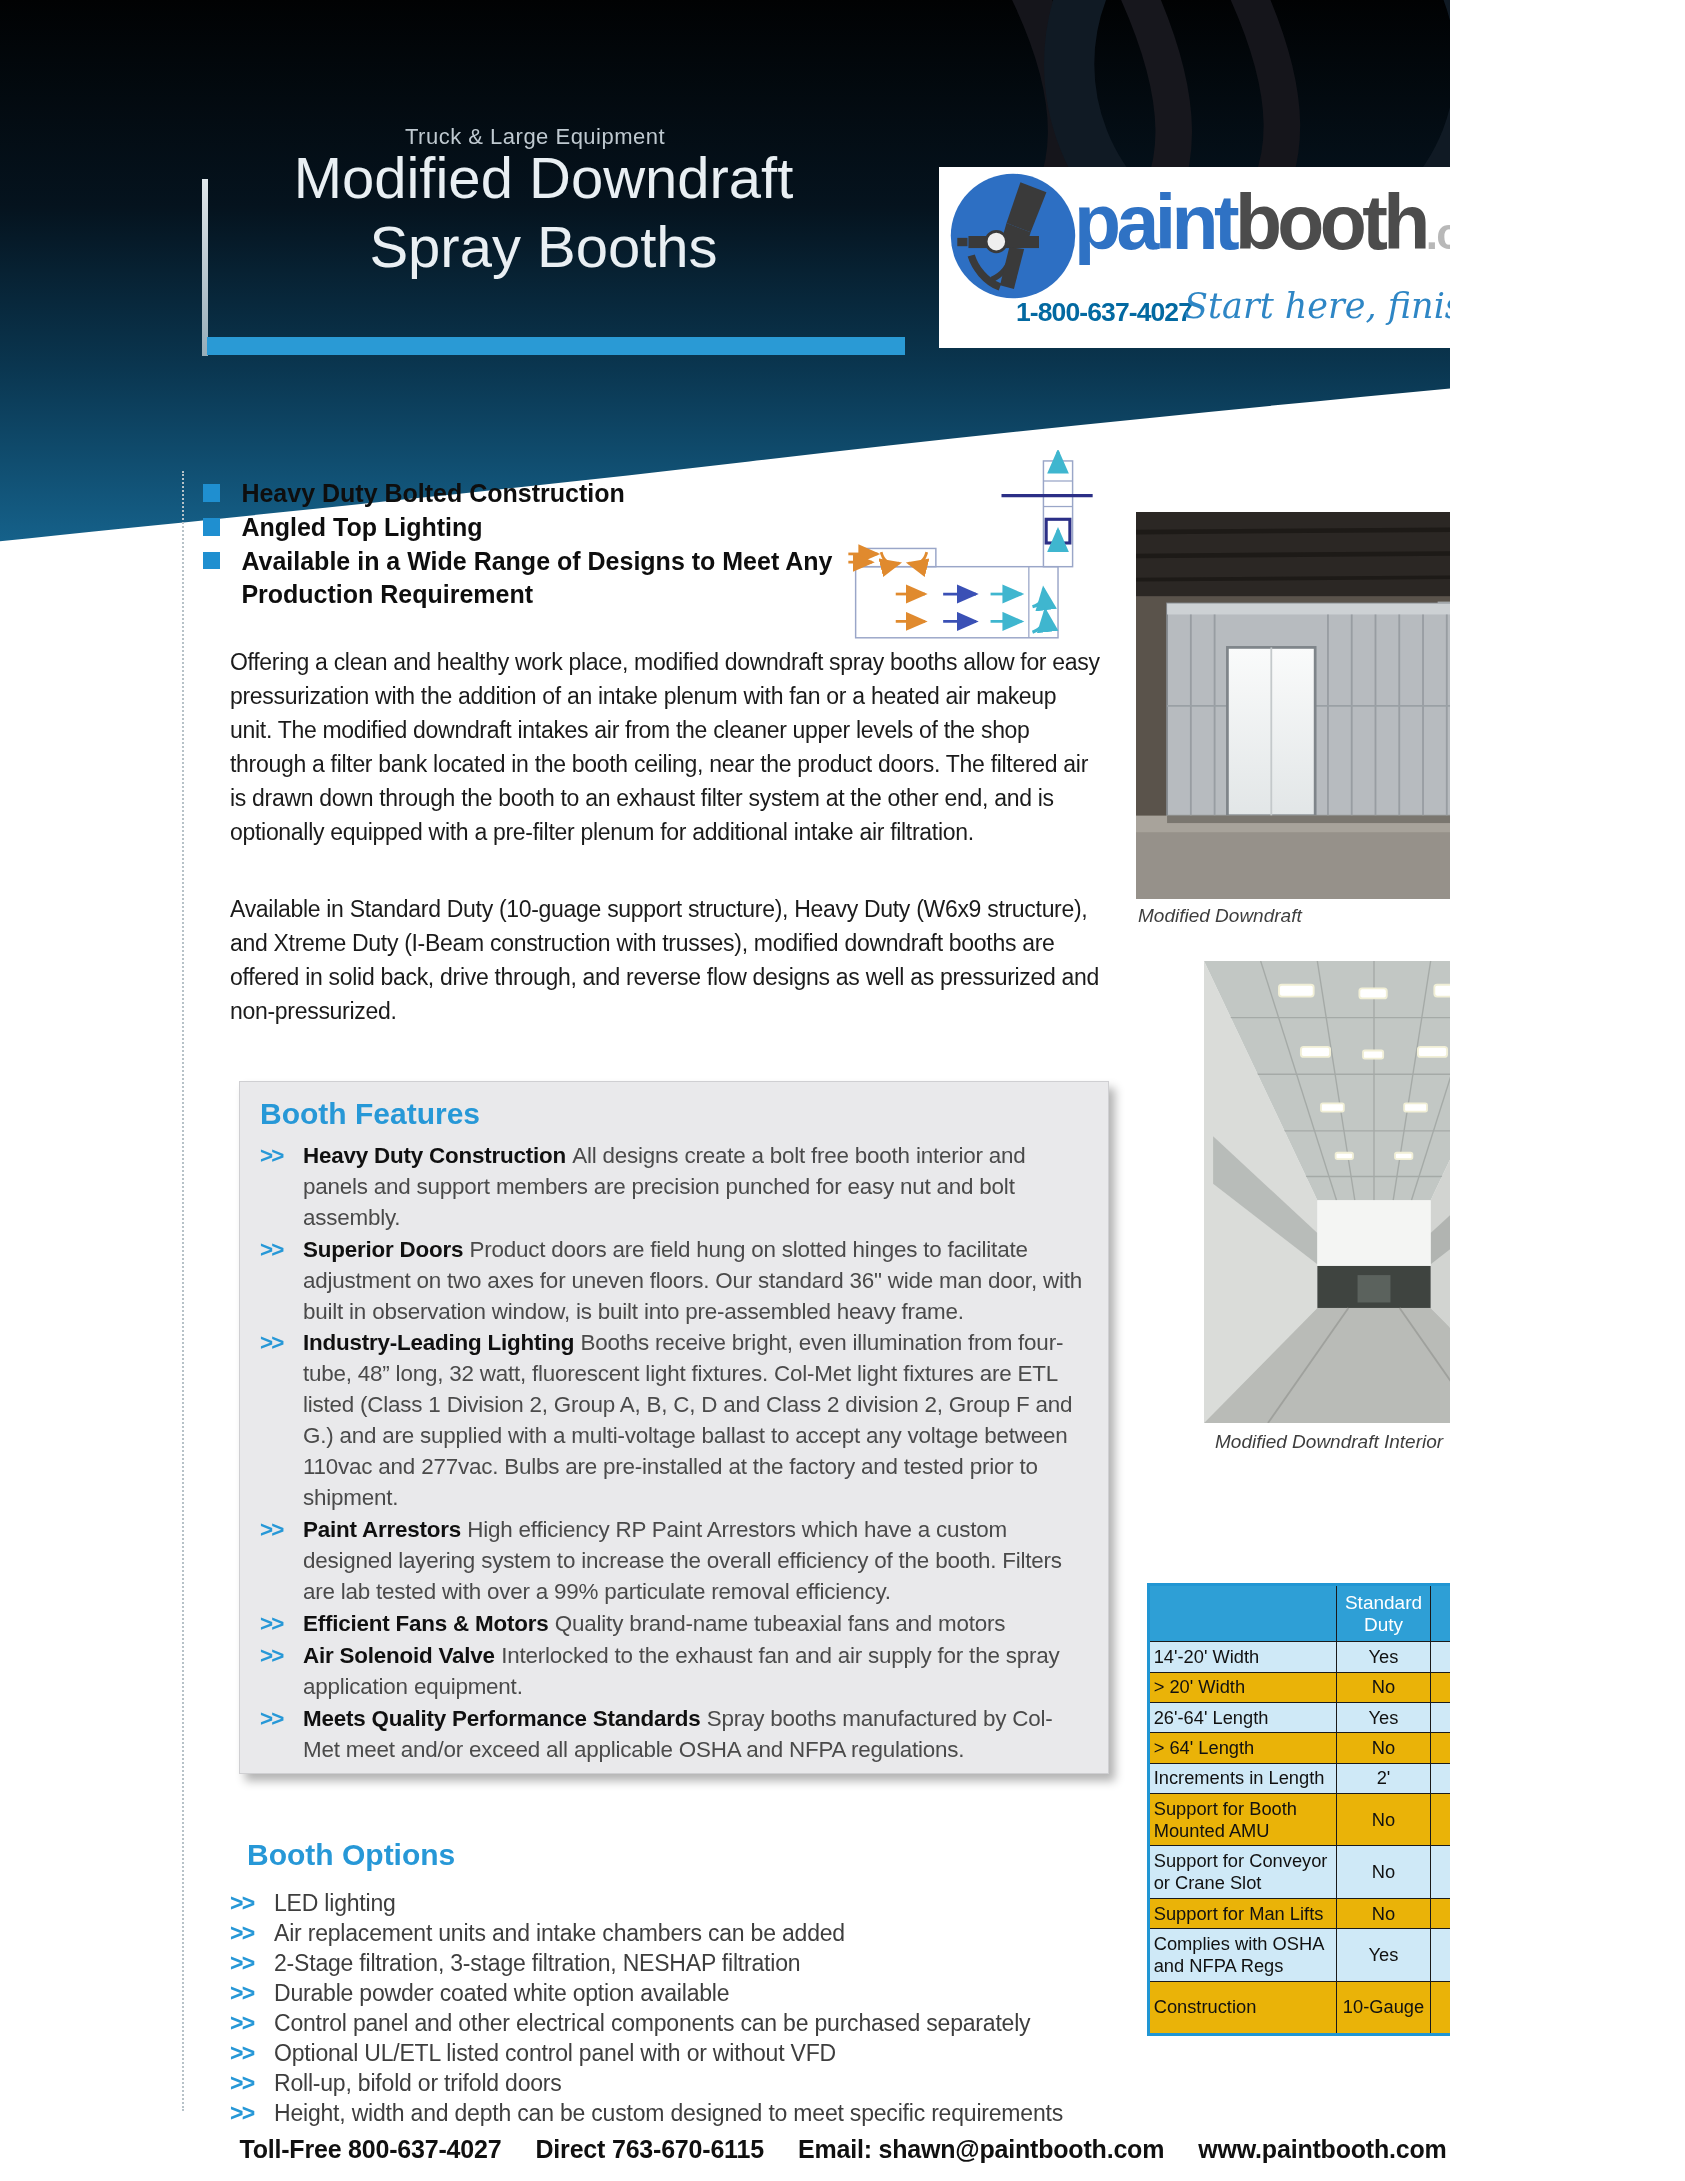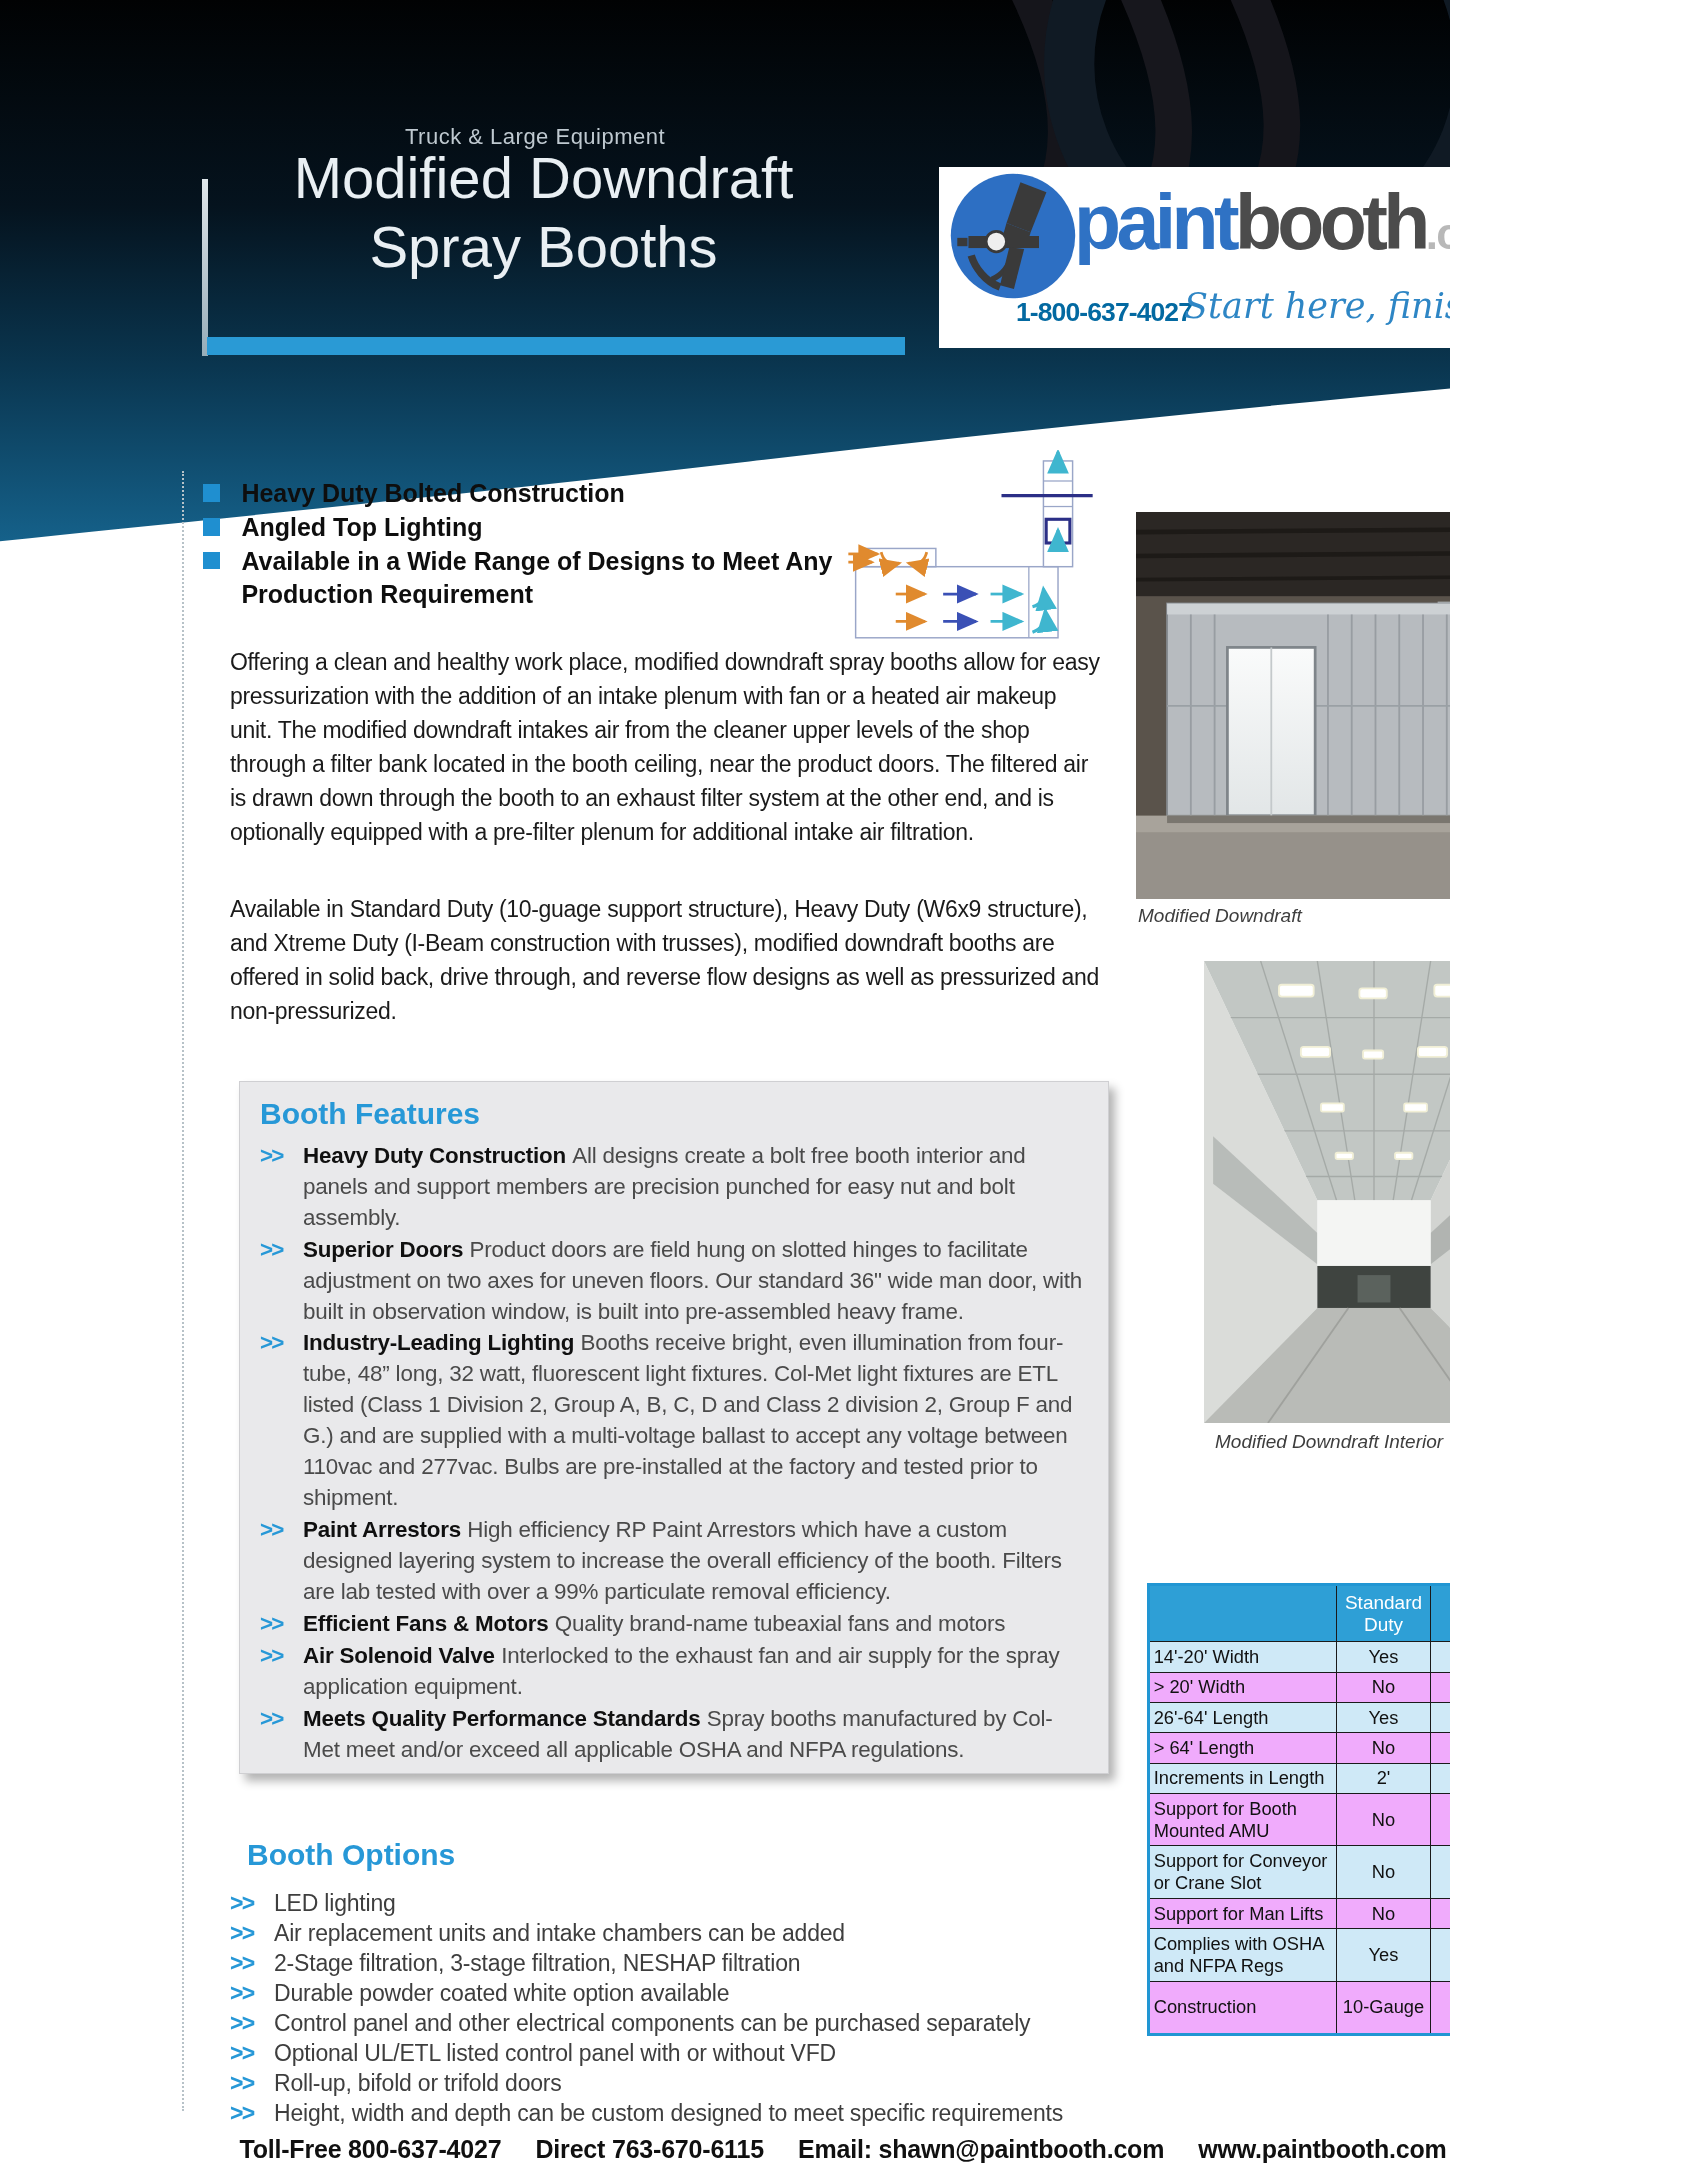--- a/index.html
+++ b/index.html
@@ -57,21 +57,21 @@
   .lead{font-weight:bold;color:#101010;margin-right:6.4px;}
 
   
   .options-title{left:247px;top:1838px;}
   .options-list{left:230px;top:1888px;width:932px;}
   .opt-item{position:relative;padding-left:44px;font-size:23px;line-height:30px;
             color:#3e3e3e;letter-spacing:-0.2px;}
 
   
   .spec{left:1147px;top:1583px;}
-  table.spec-table{border-collapse:collapse;width:470px;background:#f0abfc;
+  table.spec-table{border-collapse:collapse;width:470px;background:#eab308;
                    border:3.7px solid #2196d3;table-layout:fixed;padding-left:7px;}
   table.spec-table th{background:#2e9fd6;color:#ffffff;font-weight:normal;font-size:19px;
                       padding:4.6px 1.8px;border:0.9px solid #1a1a1a;height:46px;}
   table.spec-table td{border:0.9px solid #1a1a1a;font-size:18.3px;color:#111;padding:3.7px 3.7px;}
   td.lbl{text-align:left;padding-left:6.4px;}
   td.val{text-align:center;}
   tbody tr:nth-child(odd){background:#cfe9f7;}
 
   
   .footer{left:0;top:2135px;width:1686px;text-align:center;font-weight:bold;

